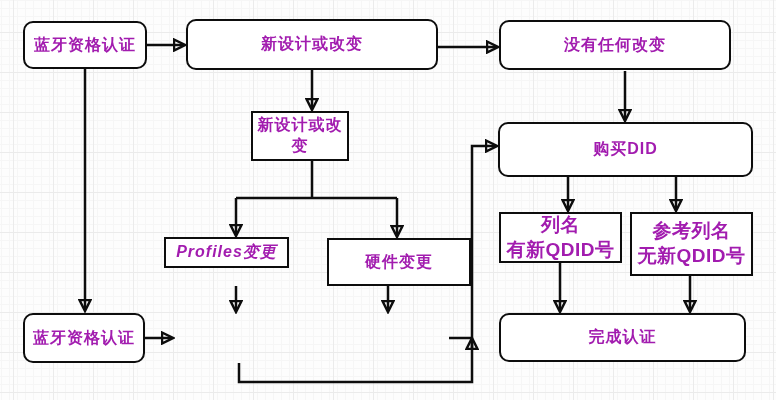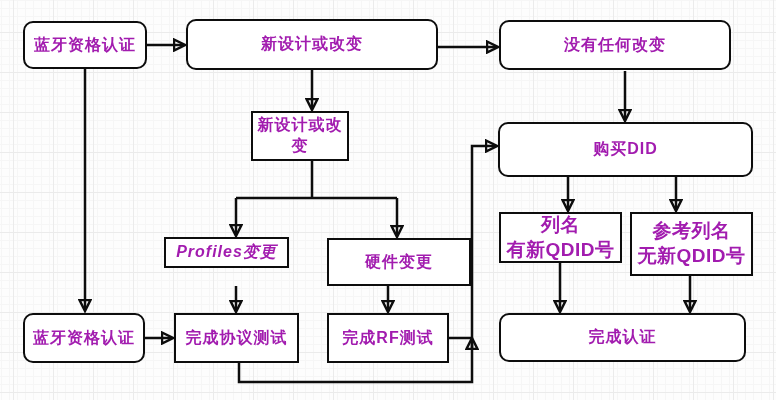--- a/index.html
+++ b/index.html
@@ -97,19 +97,17 @@
 
   <div class="node small" style="left:630px; top:212px; width:123px; height:64px;text-align:center;">参考列名
 无新QDID号</div>
 
   <div class="node" style="left:164px; top:237px; width:125px; height:31px;font-style:italic;">Profiles变更</div>
 
   <div class="node" style="left:327px; top:238px; width:144px; height:48px;">硬件变更</div>
 
   <div class="node rounded" style="left:23px; top:313px; width:122px; height:50px;">蓝牙资格认证</div>
 
-  <div class="node" style="left:174px; top:313px; width:125px; height:50px;">完成协议测试</div>
 
-  <div class="node" style="left:327px; top:313px; width:122px; height:50px;">完成RF测试</div>
 
   <div class="node rounded" style="left:499px; top:313px; width:247px; height:49px;text-align:right;">完成认证</div>
 
 </div>
 
 </body></html>

